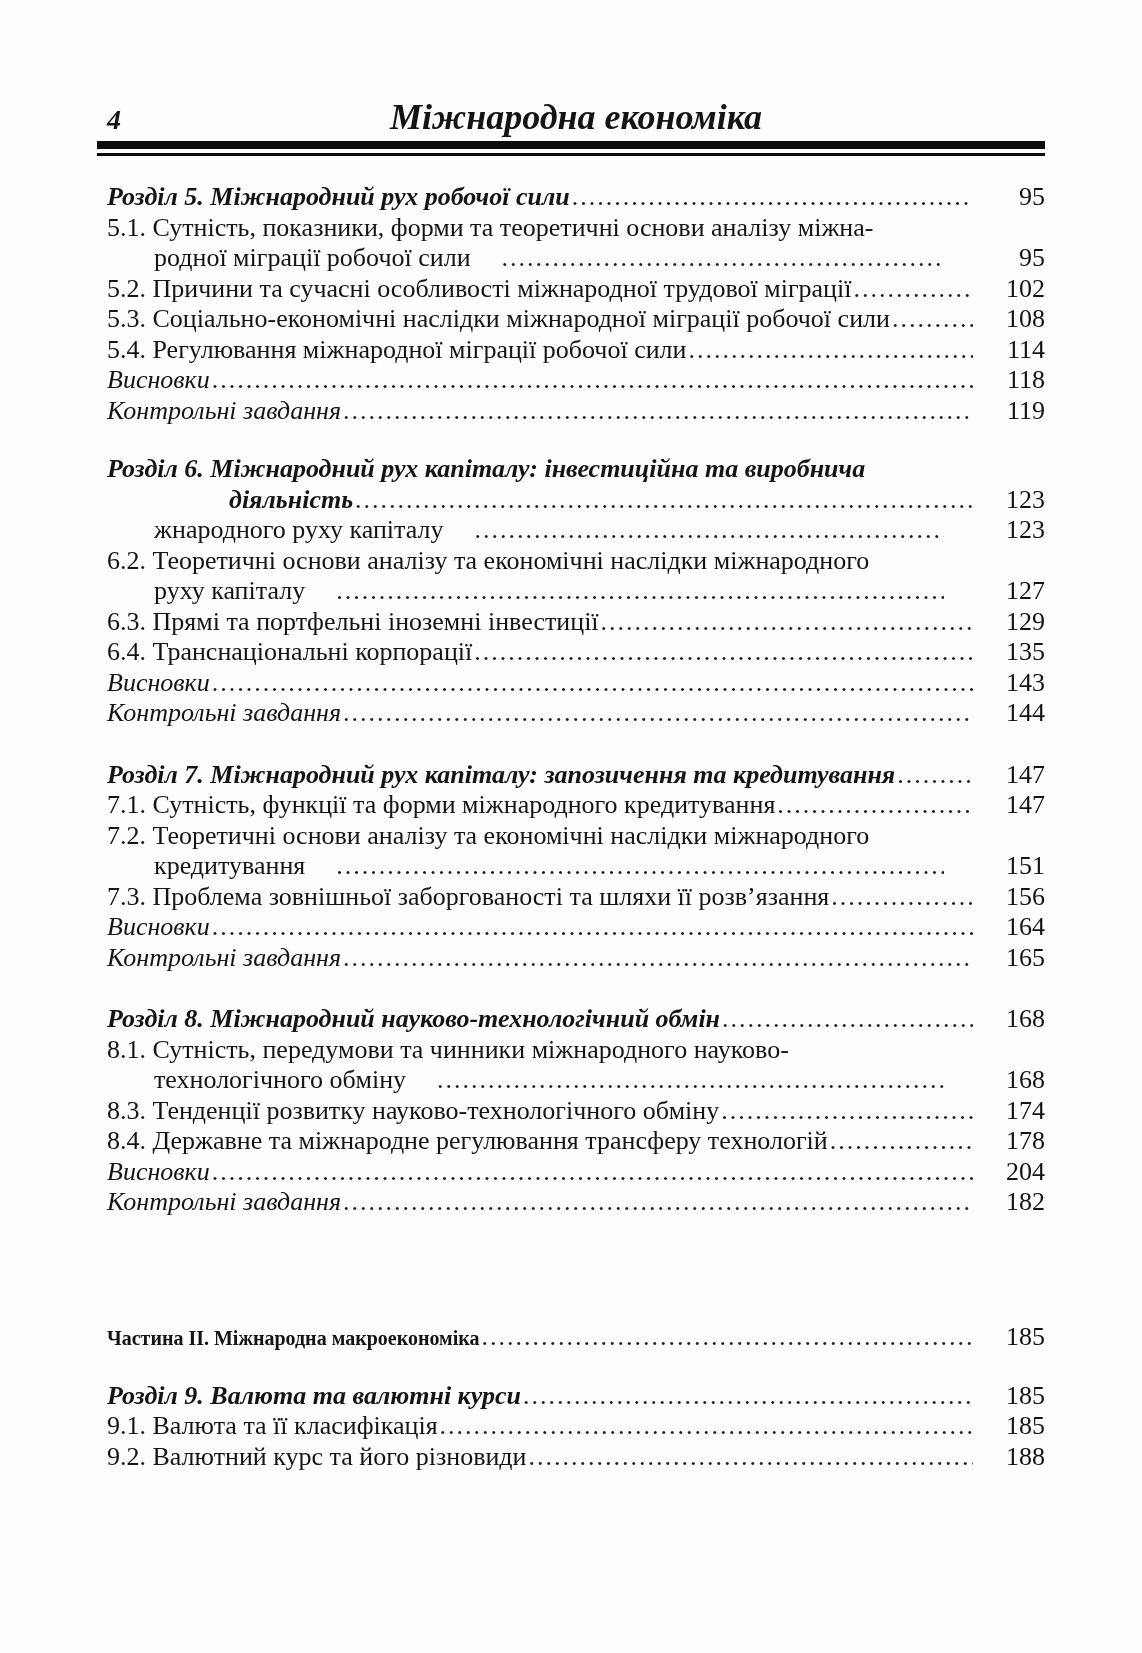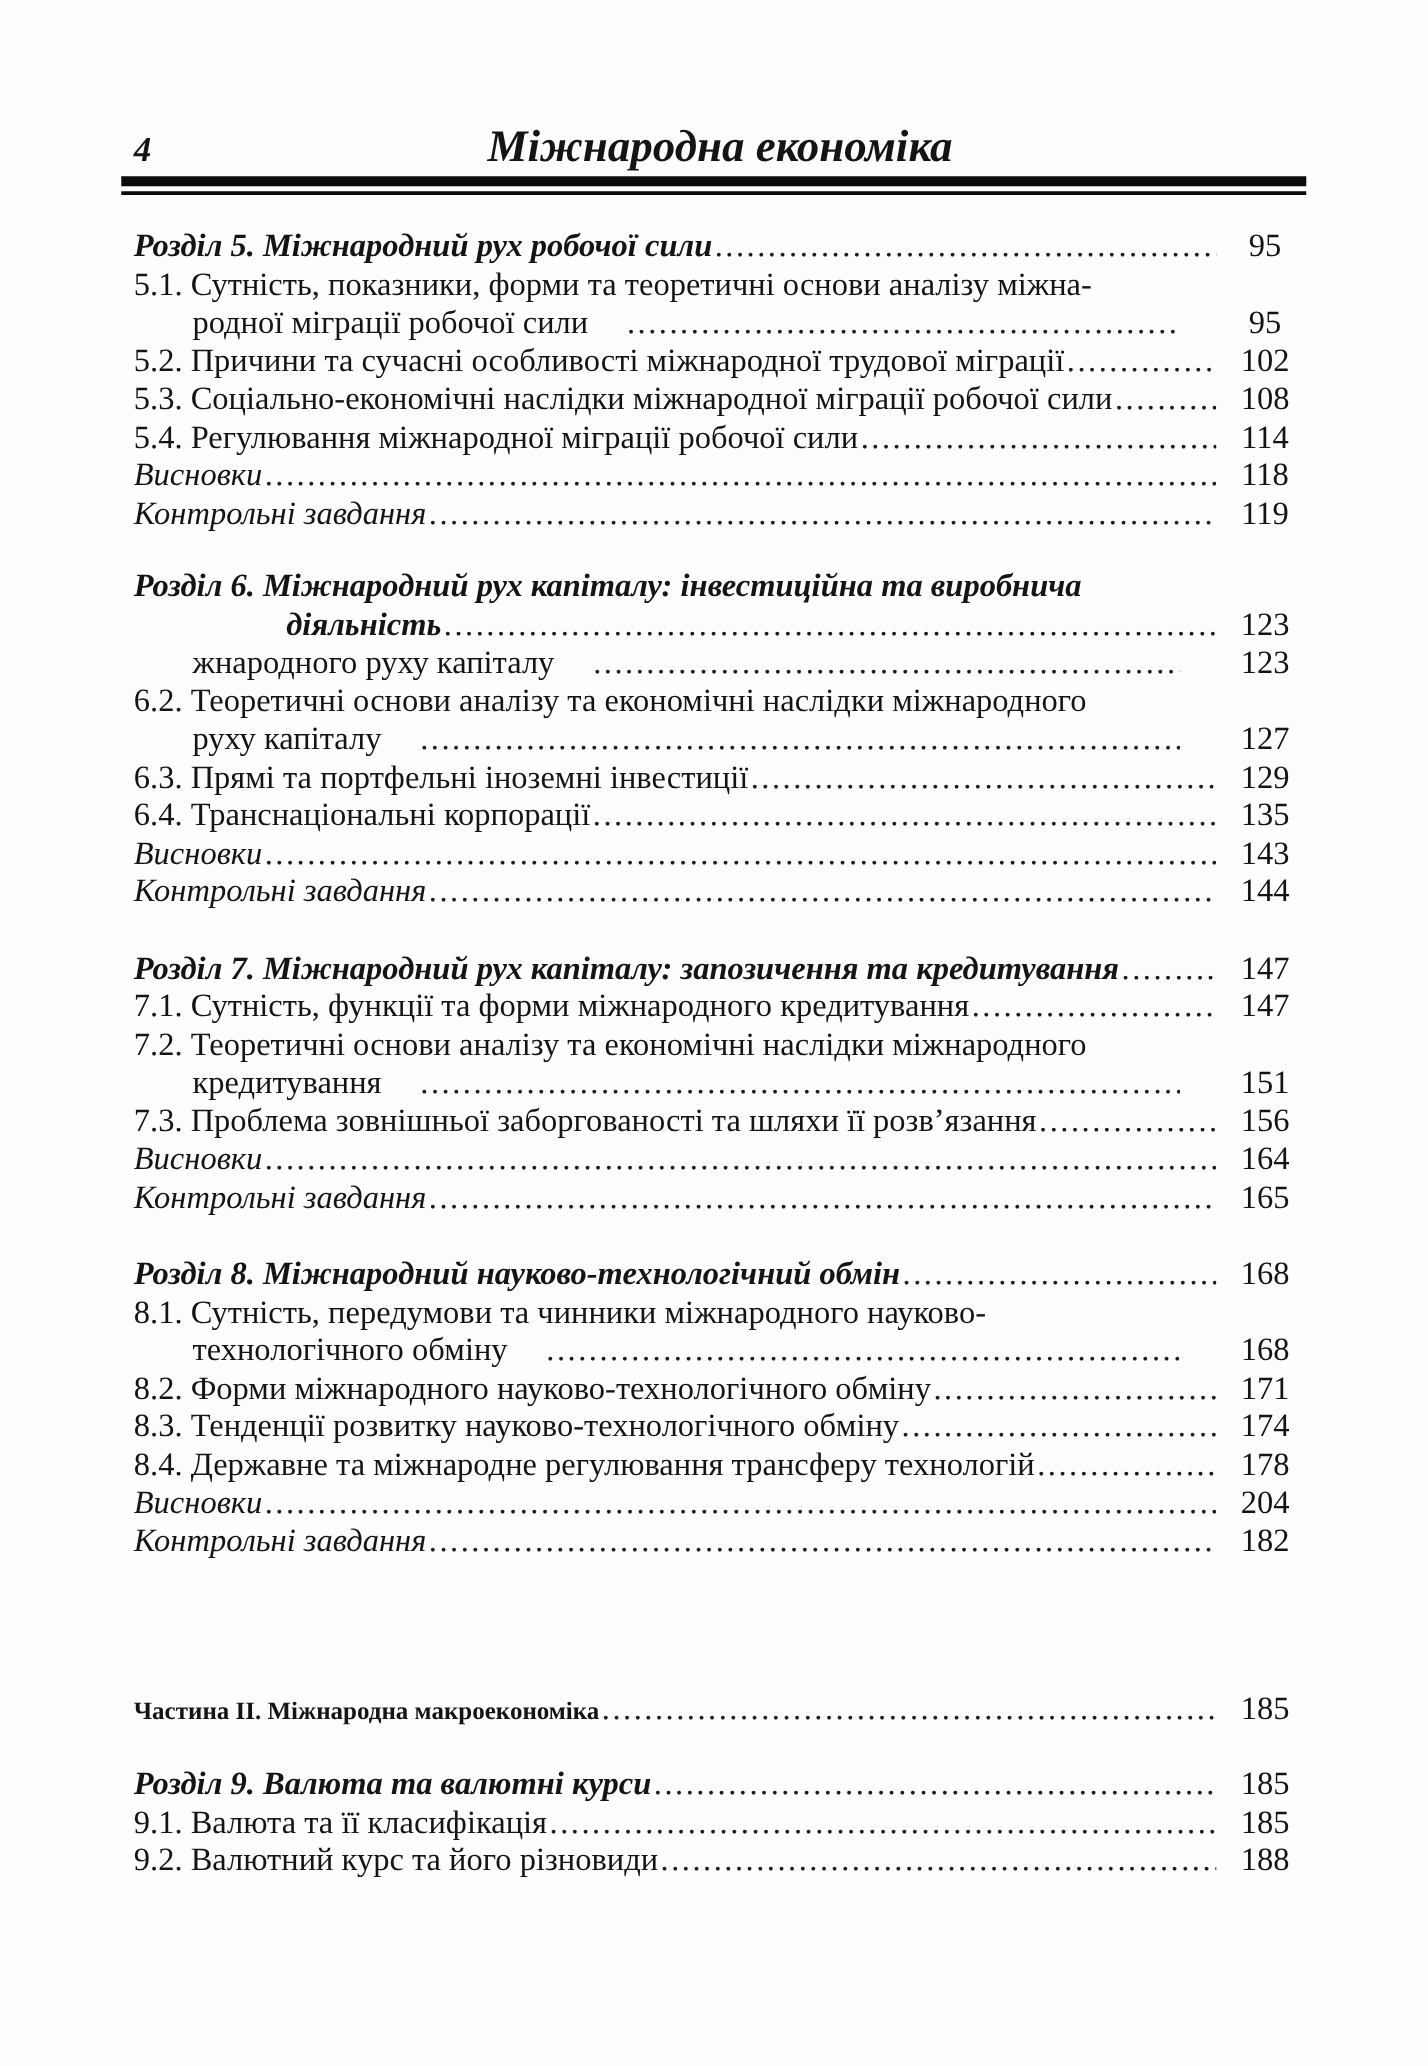--- a/index.html
+++ b/index.html
@@ -21,21 +21,21 @@
   .block.b6{margin-bottom:31px;}
   .block.b7{margin-bottom:31px;}
   .block.b8{margin-bottom:4px;}
   .row{display:flex;align-items:baseline;line-height:30.5px;padding-left:10px;}
   .row .t{white-space:nowrap;}
   .row .dots{flex:1;overflow:hidden;white-space:nowrap;margin:0 6px 0 2px;}
   .row .dots::after{
     content:"..................................................................................................................................................................";
     letter-spacing:2px;font-style:normal;font-weight:normal;font-size:26px;color:#1a1a1a;
   }
-  .row .pg{flex:0 0 66px;text-align:center;font-style:normal;font-weight:normal;font-size:26px;}
+  .row .pg{flex:0 0 66px;text-align:right;font-style:normal;font-weight:normal;font-size:26px;}
   .ch .t{font-weight:bold;font-style:italic;}
   .chwrap{font-weight:bold;font-style:italic;}
   .chcont{padding-left:132px;}
   .chcont .t{font-weight:bold;font-style:italic;}
   .econt{padding-left:57px;gap:29px;}
   .it .t{font-style:italic;}
   .part{margin:100px 0 24px 0;line-height:38px;}
   .part .t{font-weight:bold;font-size:20px;}
 </style>
 </head>
@@ -181,25 +181,20 @@
         </div>
       <div class="row">
           <span class="t">8.1. Сутність, передумови та чинники міжнародного науково-</span>
         </div>
       <div class="row econt">
           <span class="t">технологічного обміну</span>
           <span class="dots"></span>
           <span class="pg">168</span>
         </div>
       <div class="row">
-          <span class="t">8.2. Форми міжнародного науково-технологічного обміну</span>
-          <span class="dots"></span>
-          <span class="pg">171</span>
-        </div>
-      <div class="row">
           <span class="t">8.3. Тенденції розвитку науково-технологічного обміну</span>
           <span class="dots"></span>
           <span class="pg">174</span>
         </div>
       <div class="row">
           <span class="t">8.4. Державне та міжнародне регулювання трансферу технологій</span>
           <span class="dots"></span>
           <span class="pg">178</span>
         </div>
       <div class="row it">

